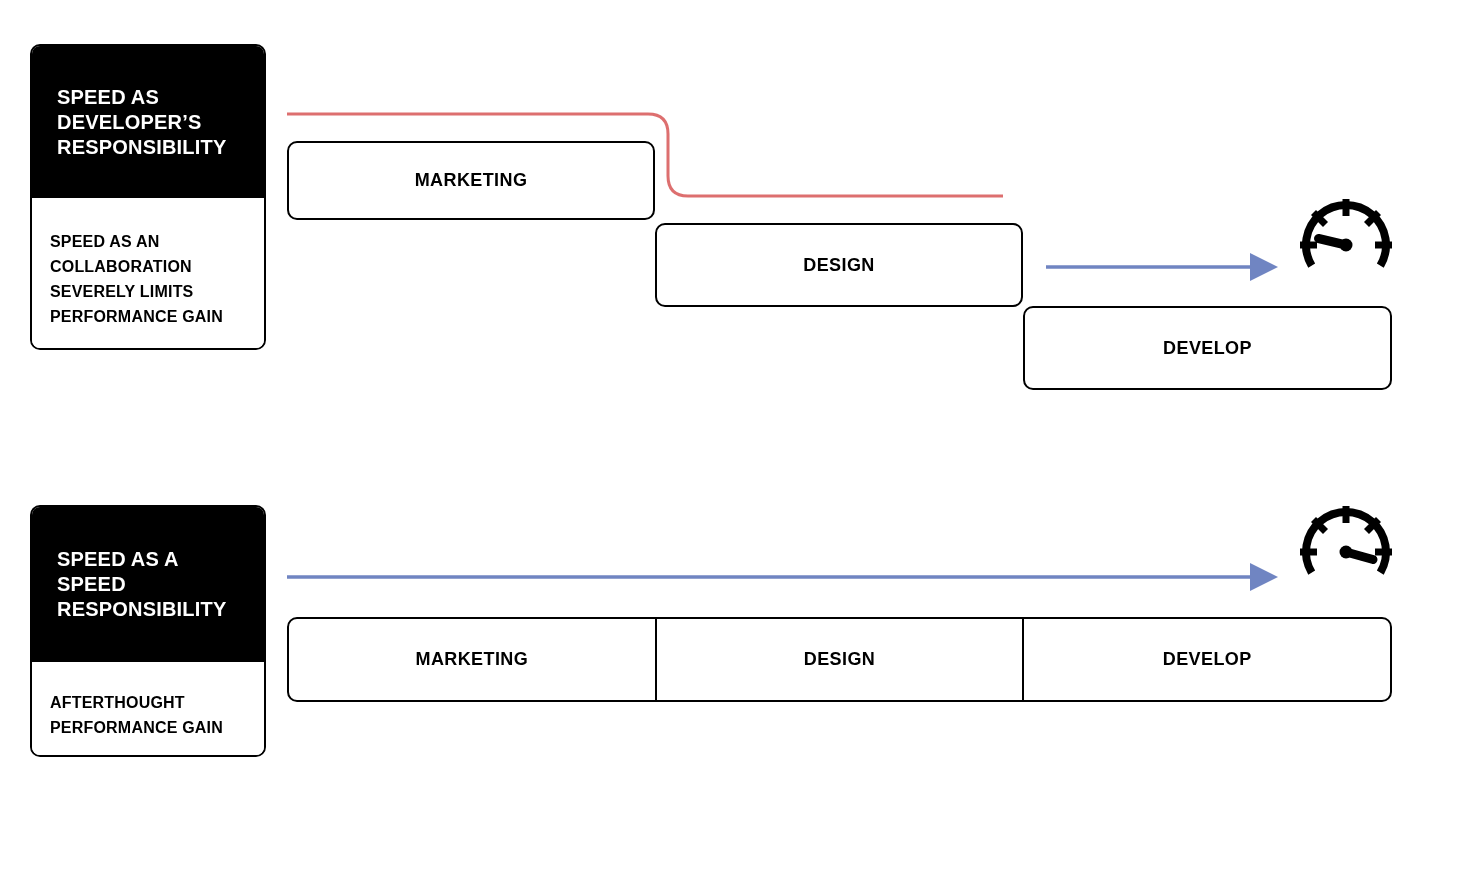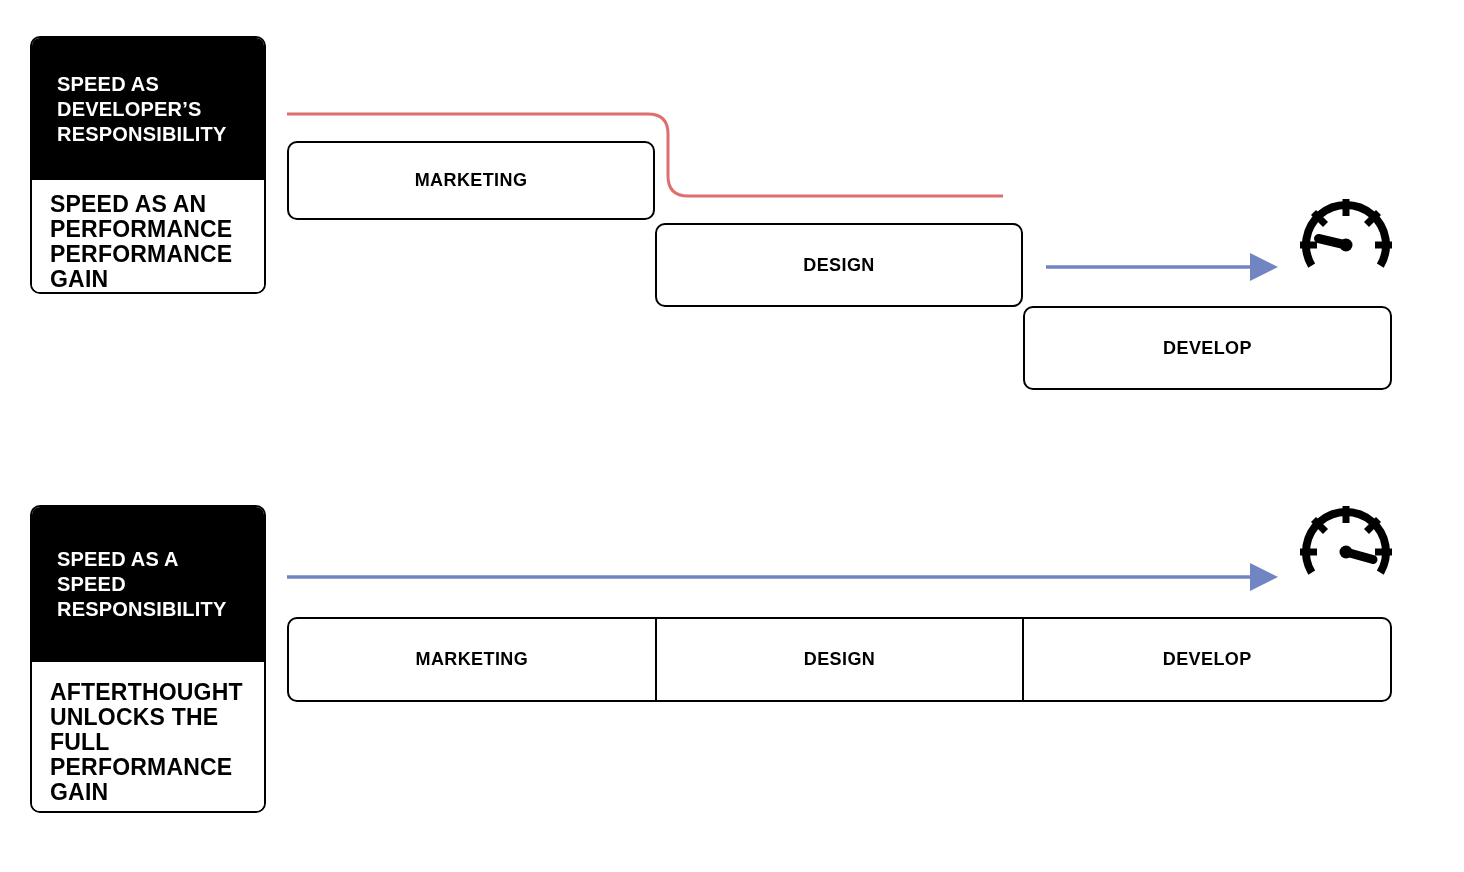--- a/index.html
+++ b/index.html
@@ -55,21 +55,21 @@
     flex: 1;
     background: #fff;
     color: var(--ink, #000);
     display: flex;
     flex-direction: column;
     justify-content: center;
     padding-left: 18px;
     padding-right: 6px;
     padding-top: 12px;
     font-weight: 700;
-    font-size: 23px;
+    font-size: 16px;
     line-height: 25px;
     letter-spacing: 0.2px;
     box-sizing: border-box;
   }
 
   .stage-box {
     position: absolute;
     border: 2.5px solid var(--ink, #000);
     border-radius: 10px;
     background: #fff;
@@ -139,52 +139,52 @@
       <line class="gauge-tick" x1="1317" y1="552" x2="1300" y2="552"></line>
       <line class="gauge-tick" x1="1325.5" y1="531.5" x2="1313.5" y2="519.5"></line>
       <line class="gauge-tick" x1="1346" y1="523" x2="1346" y2="506"></line>
       <line class="gauge-tick" x1="1366.5" y1="531.5" x2="1378.5" y2="519.5"></line>
       <line class="gauge-tick" x1="1375" y1="552" x2="1392" y2="552"></line>
       <line class="gauge-needle" x1="1346" y1="552" x2="1373" y2="559.5"></line>
       <circle class="gauge-dot" cx="1346" cy="552" r="6.5"></circle>
     </g>
   </svg>
 
-  <div class="card" style="top:36px;height:258px">
+  <div class="card" style="top:44px;height:306px">
     <div class="card-head" style="height:152px">
       <div>SPEED AS</div>
       <div>DEVELOPER’S</div>
       <div>RESPONSIBILITY</div>
     </div>
     <div class="card-body">
       <div>SPEED AS AN</div>
-      <div>PERFORMANCE</div>
+      <div>COLLABORATION</div>
+      <div>SEVERELY LIMITS</div>
       <div>PERFORMANCE GAIN</div>
     </div>
   </div>
 
   <div class="stage-box" style="left:287px;top:141px;width:368px;height:79px">
     <span class="stage-label">MARKETING</span>
   </div>
   <div class="stage-box" style="left:655px;top:223px;width:368px;height:84px">
     <span class="stage-label">DESIGN</span>
   </div>
   <div class="stage-box" style="left:1023px;top:306px;width:369px;height:84px">
     <span class="stage-label">DEVELOP</span>
   </div>
 
-  <div class="card" style="top:505px;height:308px">
+  <div class="card" style="top:505px;height:252px">
     <div class="card-head" style="height:155px">
       <div>SPEED AS A</div>
       <div>SPEED</div>
       <div>RESPONSIBILITY</div>
     </div>
     <div class="card-body">
       <div>AFTERTHOUGHT</div>
-      <div>UNLOCKS THE FULL</div>
       <div>PERFORMANCE GAIN</div>
     </div>
   </div>
 
   <div class="stage-row">
     <div class="stage-cell">
       <span class="stage-label">MARKETING</span>
     </div>
     <div class="stage-cell">
       <span class="stage-label">DESIGN</span>

